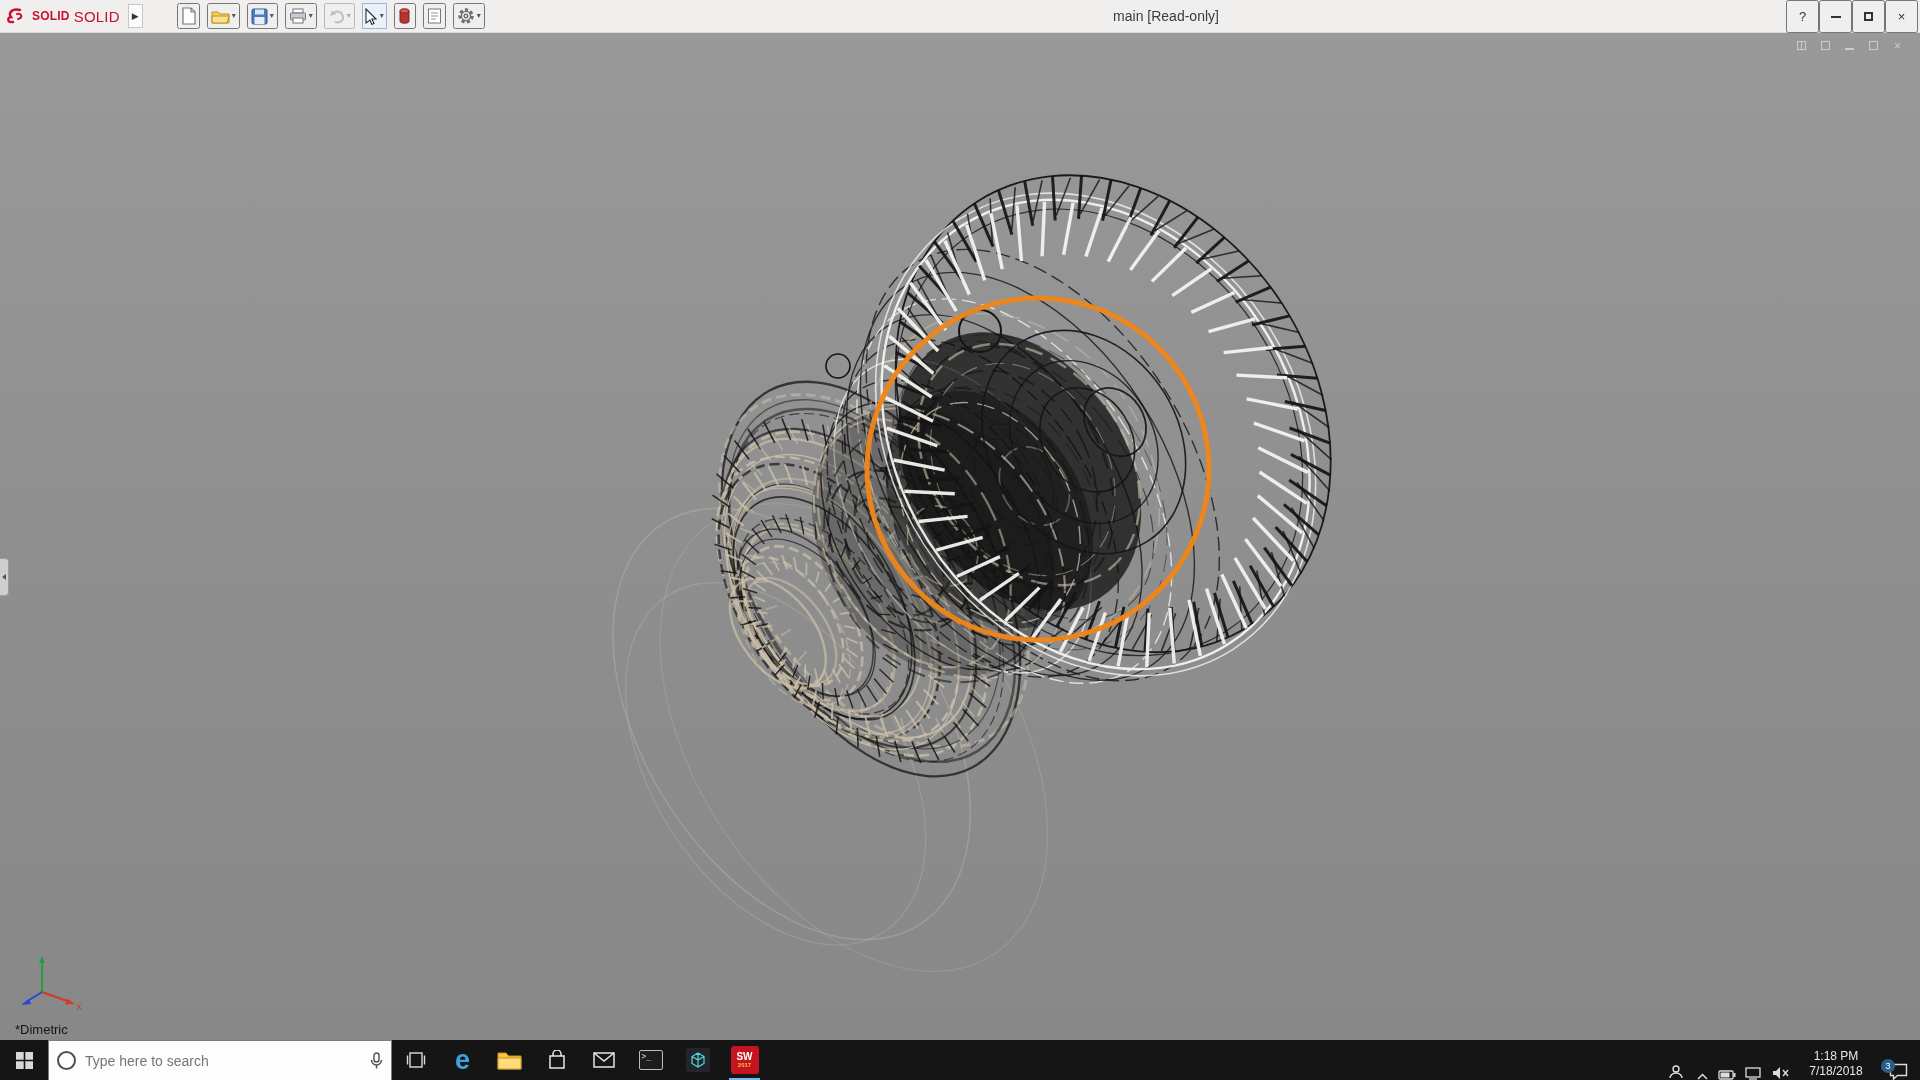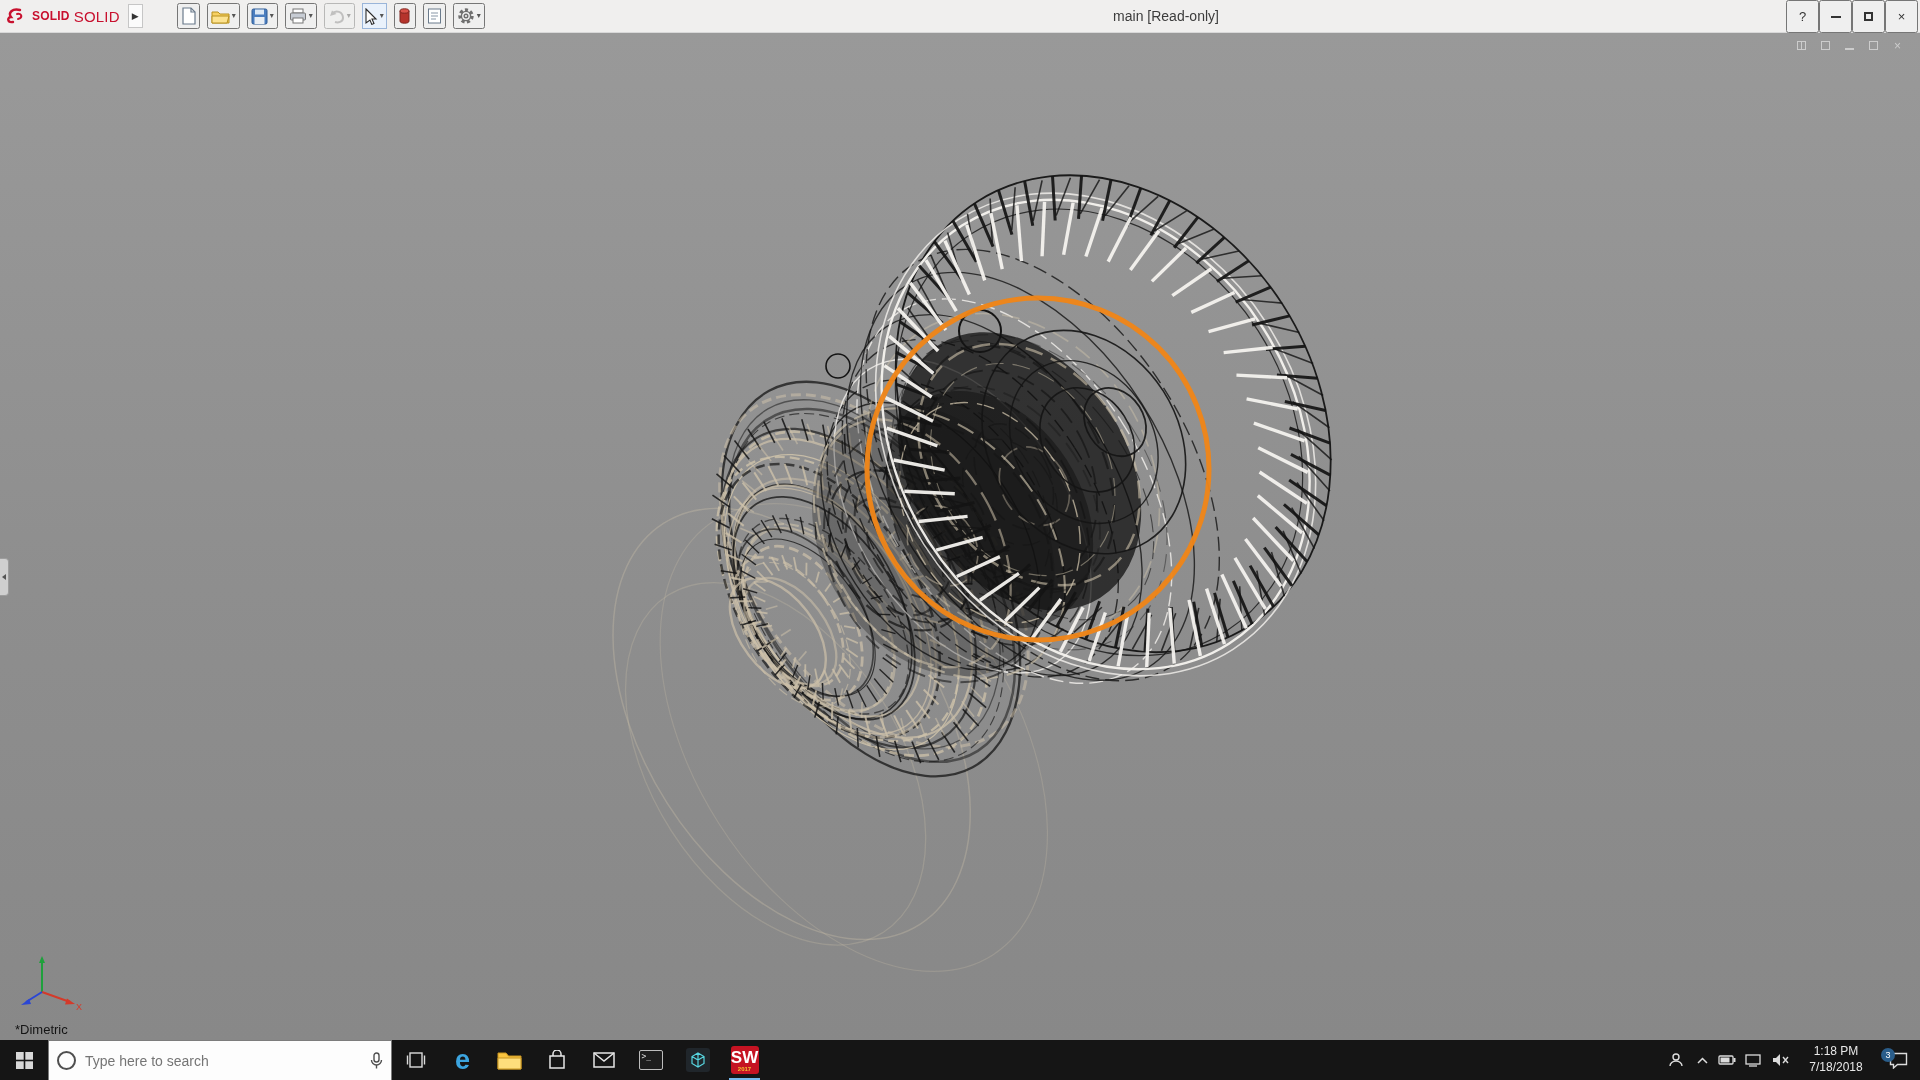--- a/index.html
+++ b/index.html
@@ -40,26 +40,26 @@
 
   
   .taskbar{position:absolute;bottom:0;left:0;right:0;height:40px;background:#151515;display:flex;align-items:stretch;color:#e8e8e8;z-index:20}
   .start{width:48px;display:flex;align-items:center;justify-content:center}
   .search{width:344px;background:#fdfdfd;border:1px solid #7c7c7c;border-bottom:none;display:flex;align-items:center;padding:0 8px;gap:9px}
   .cortana-ring{width:19px;height:19px;border:2px solid #4f4f4f;border-radius:50%;flex:none}
   .search input{flex:1;border:none;outline:none;background:transparent;font-size:14px;color:#222;font-family:"Liberation Sans",sans-serif}
   .tb-btn{width:47px;display:flex;align-items:center;justify-content:center;position:relative}
   .edge-e{font-size:27px;font-weight:bold;color:#3ca5e0;line-height:1}
   .sw-tile{width:28px;height:28px;border-radius:3px;background:#c51322;display:flex;flex-direction:column;align-items:center;justify-content:center;line-height:1}
-  .sw-tile .l1{color:#fff;font-weight:bold;font-size:17px}
+  .sw-tile .l1{color:#fff;font-weight:bold;font-size:10px}
   .sw-tile .l2{color:#f4c430;font-size:6px;font-weight:bold}
   .active-underline{position:absolute;bottom:0;left:8px;right:8px;height:2px;background:#76b9ed}
   .cmd-tile{width:24px;height:20px;background:#1d1d1d;border:1px solid #bdbdbd;border-radius:2px;color:#ddd;font-size:8px;display:flex;align-items:flex-start;padding:1px 2px;font-family:"DejaVu Sans Mono",monospace}
   .cube-tile{width:24px;height:24px;background:#20262b;border-radius:3px;display:flex;align-items:center;justify-content:center}
-  .tray{margin-left:auto;display:flex;align-items:center}
+  .tray{margin-left:auto;display:flex;align-items:flex-end}
   .tray-btn{display:flex;align-items:center;justify-content:center}
   .clock{width:80px;display:flex;flex-direction:column;align-items:center;justify-content:center;font-size:12px;line-height:1.3}
   .action-center{width:44px;position:relative}
   .badge{position:absolute;left:5px;bottom:7px;min-width:14px;height:14px;border-radius:7px;background:#2a5d8a;color:#fff;font-size:9px;display:flex;align-items:center;justify-content:center;padding:0 2px}
 </style>
 </head>
 <body>
 
 <div class="app">
 

